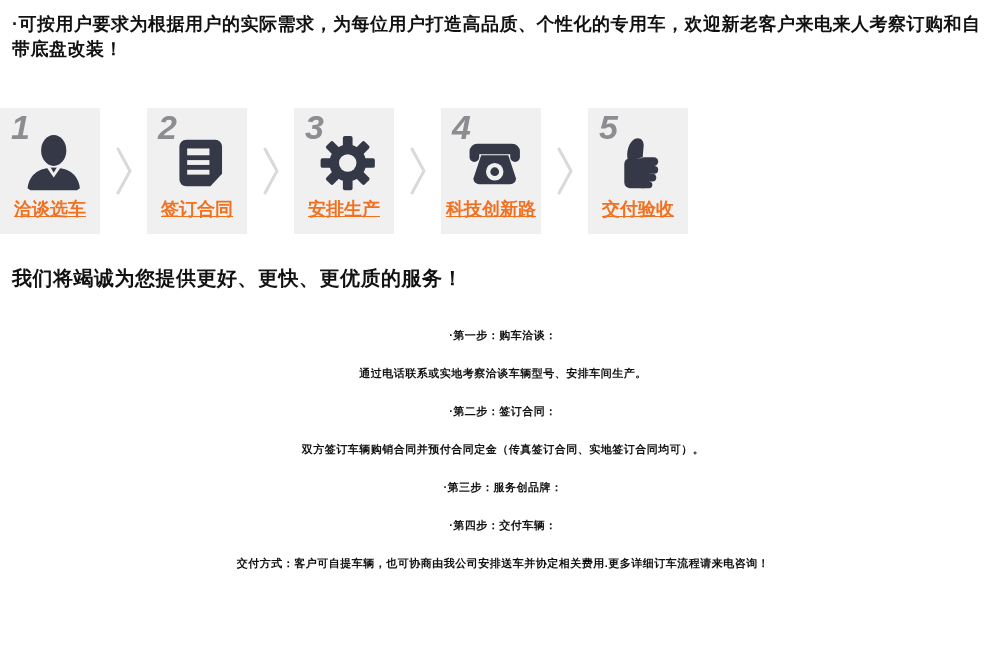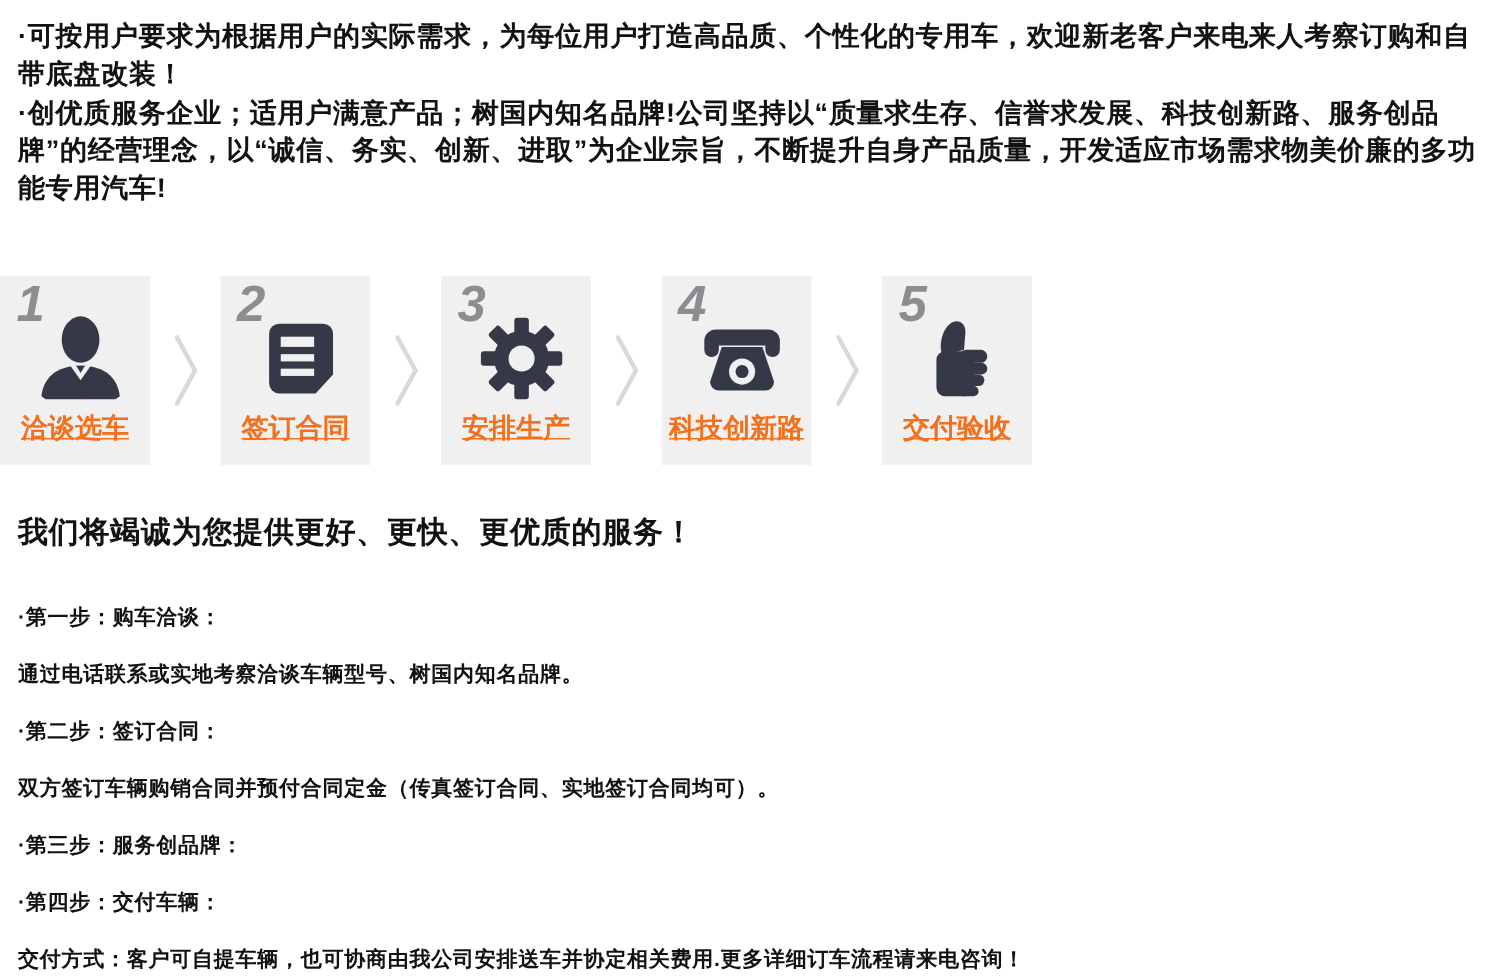--- a/index.html
+++ b/index.html
@@ -66,31 +66,30 @@
     width: 47px;
     flex: 0 0 auto;
     display: flex;
     align-items: center;
     justify-content: center;
   }
 
   
   .service-note { margin: 31px 0 0 0; font-size: 20px; letter-spacing: 0.5px; }
   .details { margin-top: 36px; }
-  .details p { margin: 0 0 24px 0; font-size: 14px; line-height: 14px; letter-spacing: 0.5px; }
+  .details p { margin: 0 0 24px 0; font-size: 11px; line-height: 14px; letter-spacing: 0.5px; text-align: center; }
   .footer-note { margin: 0; font-size: 14px; letter-spacing: 0.5px; }
 </style>
 </head>
 <body>
 
 <div class="page">
 
   <div class="intro">
     <p>·可按用户要求为根据用户的实际需求，为每位用户打造高品质、个性化的专用车，欢迎新老客户来电来人考察订购和自带底盘改装！</p>
-    <p>·创优质服务企业；适用户满意产品；树国内知名品牌!公司坚持以“质量求生存、信誉求发展、科技创新路、服务创品牌”的经营理念，以“诚信、务实、创新、进取”为企业宗旨，不断提升自身产品质量，开发适应市场需求物美价廉的多功能专用汽车!</p>
   </div>
 
   <div class="steps">
 
     <div class="step-card">
       <span class="step-number">1</span>
       <span class="step-icon">
         <svg viewBox="0 0 64 64" fill="#353847">
           <ellipse cx="32" cy="19" rx="13" ry="16"></ellipse>
           <path d="M5 58 C7 42 19 37 32 37 C45 37 57 42 59 58 L56 60 H8 Z"></path>
@@ -183,21 +182,21 @@
       </span>
       <span class="step-label">交付验收</span>
     </div>
 
   </div>
 
   <p class="service-note">我们将竭诚为您提供更好、更快、更优质的服务！</p>
 
   <div class="details">
     <p>·第一步：购车洽谈：</p>
-    <p>通过电话联系或实地考察洽谈车辆型号、树国内知名品牌。</p>
+    <p>通过电话联系或实地考察洽谈车辆型号、安排车间生产。</p>
     <p>·第二步：签订合同：</p>
     <p>双方签订车辆购销合同并预付合同定金（传真签订合同、实地签订合同均可）。</p>
     <p>·第三步：服务创品牌：</p>
     <p>·第四步：交付车辆：</p>
     <p class="footer-note">交付方式：客户可自提车辆，也可协商由我公司安排送车并协定相关费用.更多详细订车流程请来电咨询！</p>
   </div>
 
 </div>
 
 </body></html>

